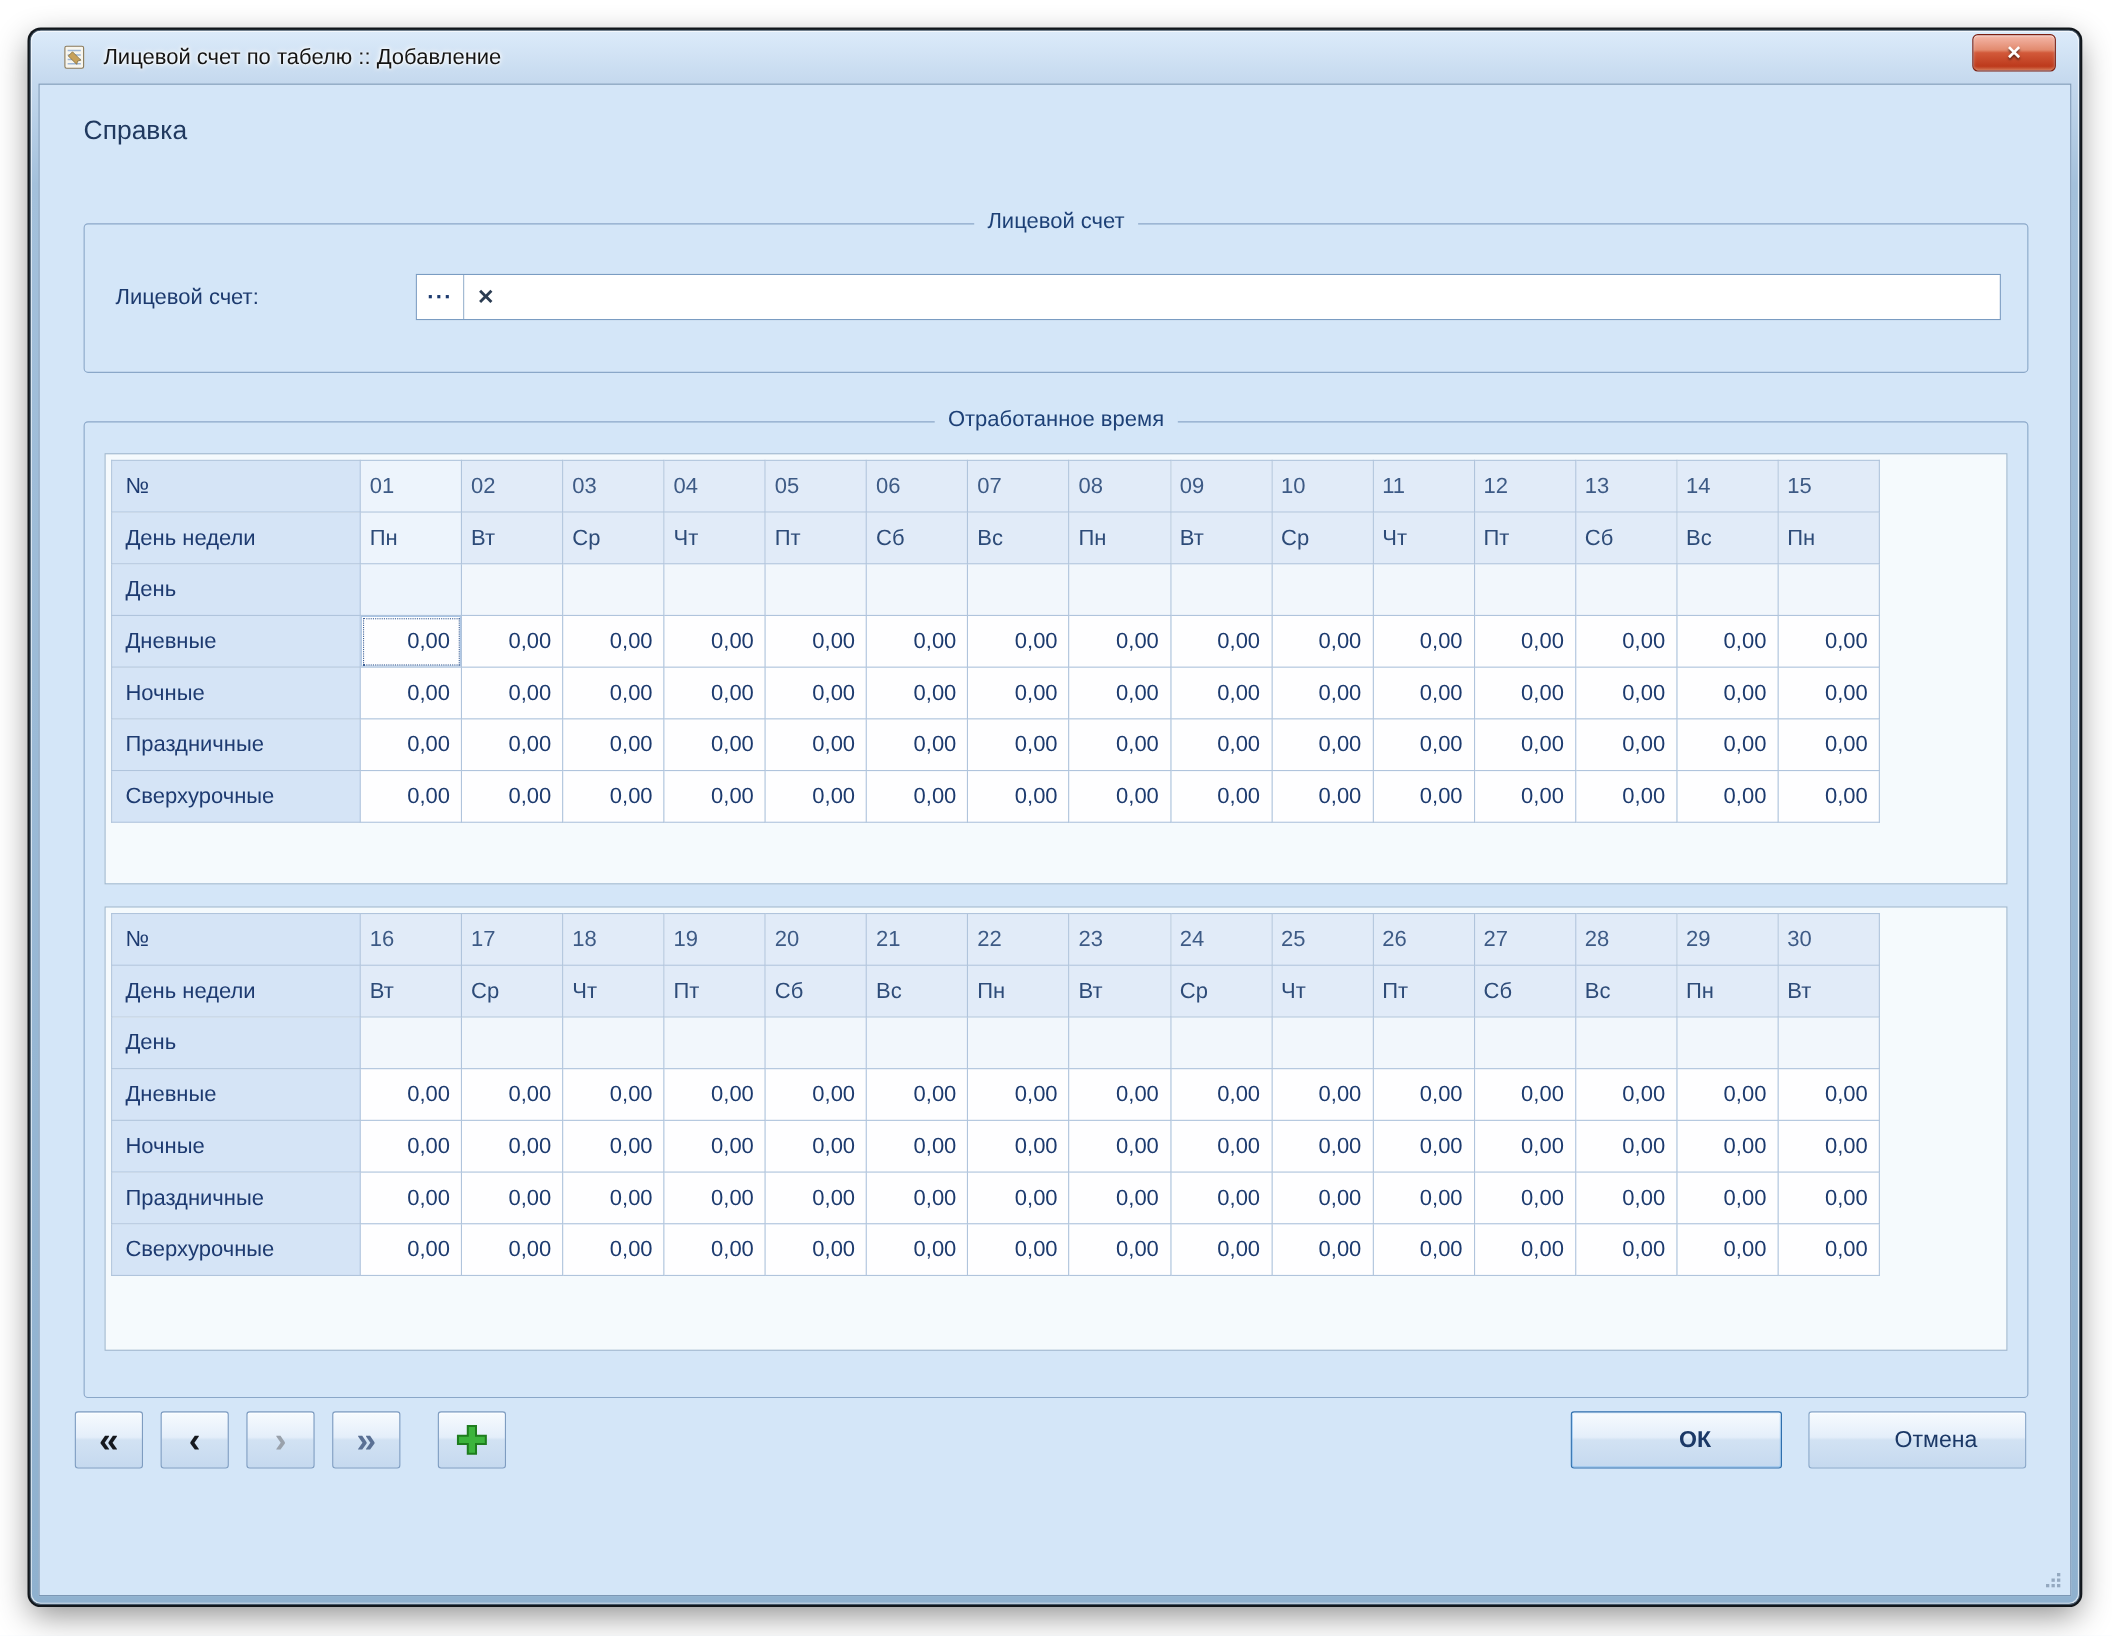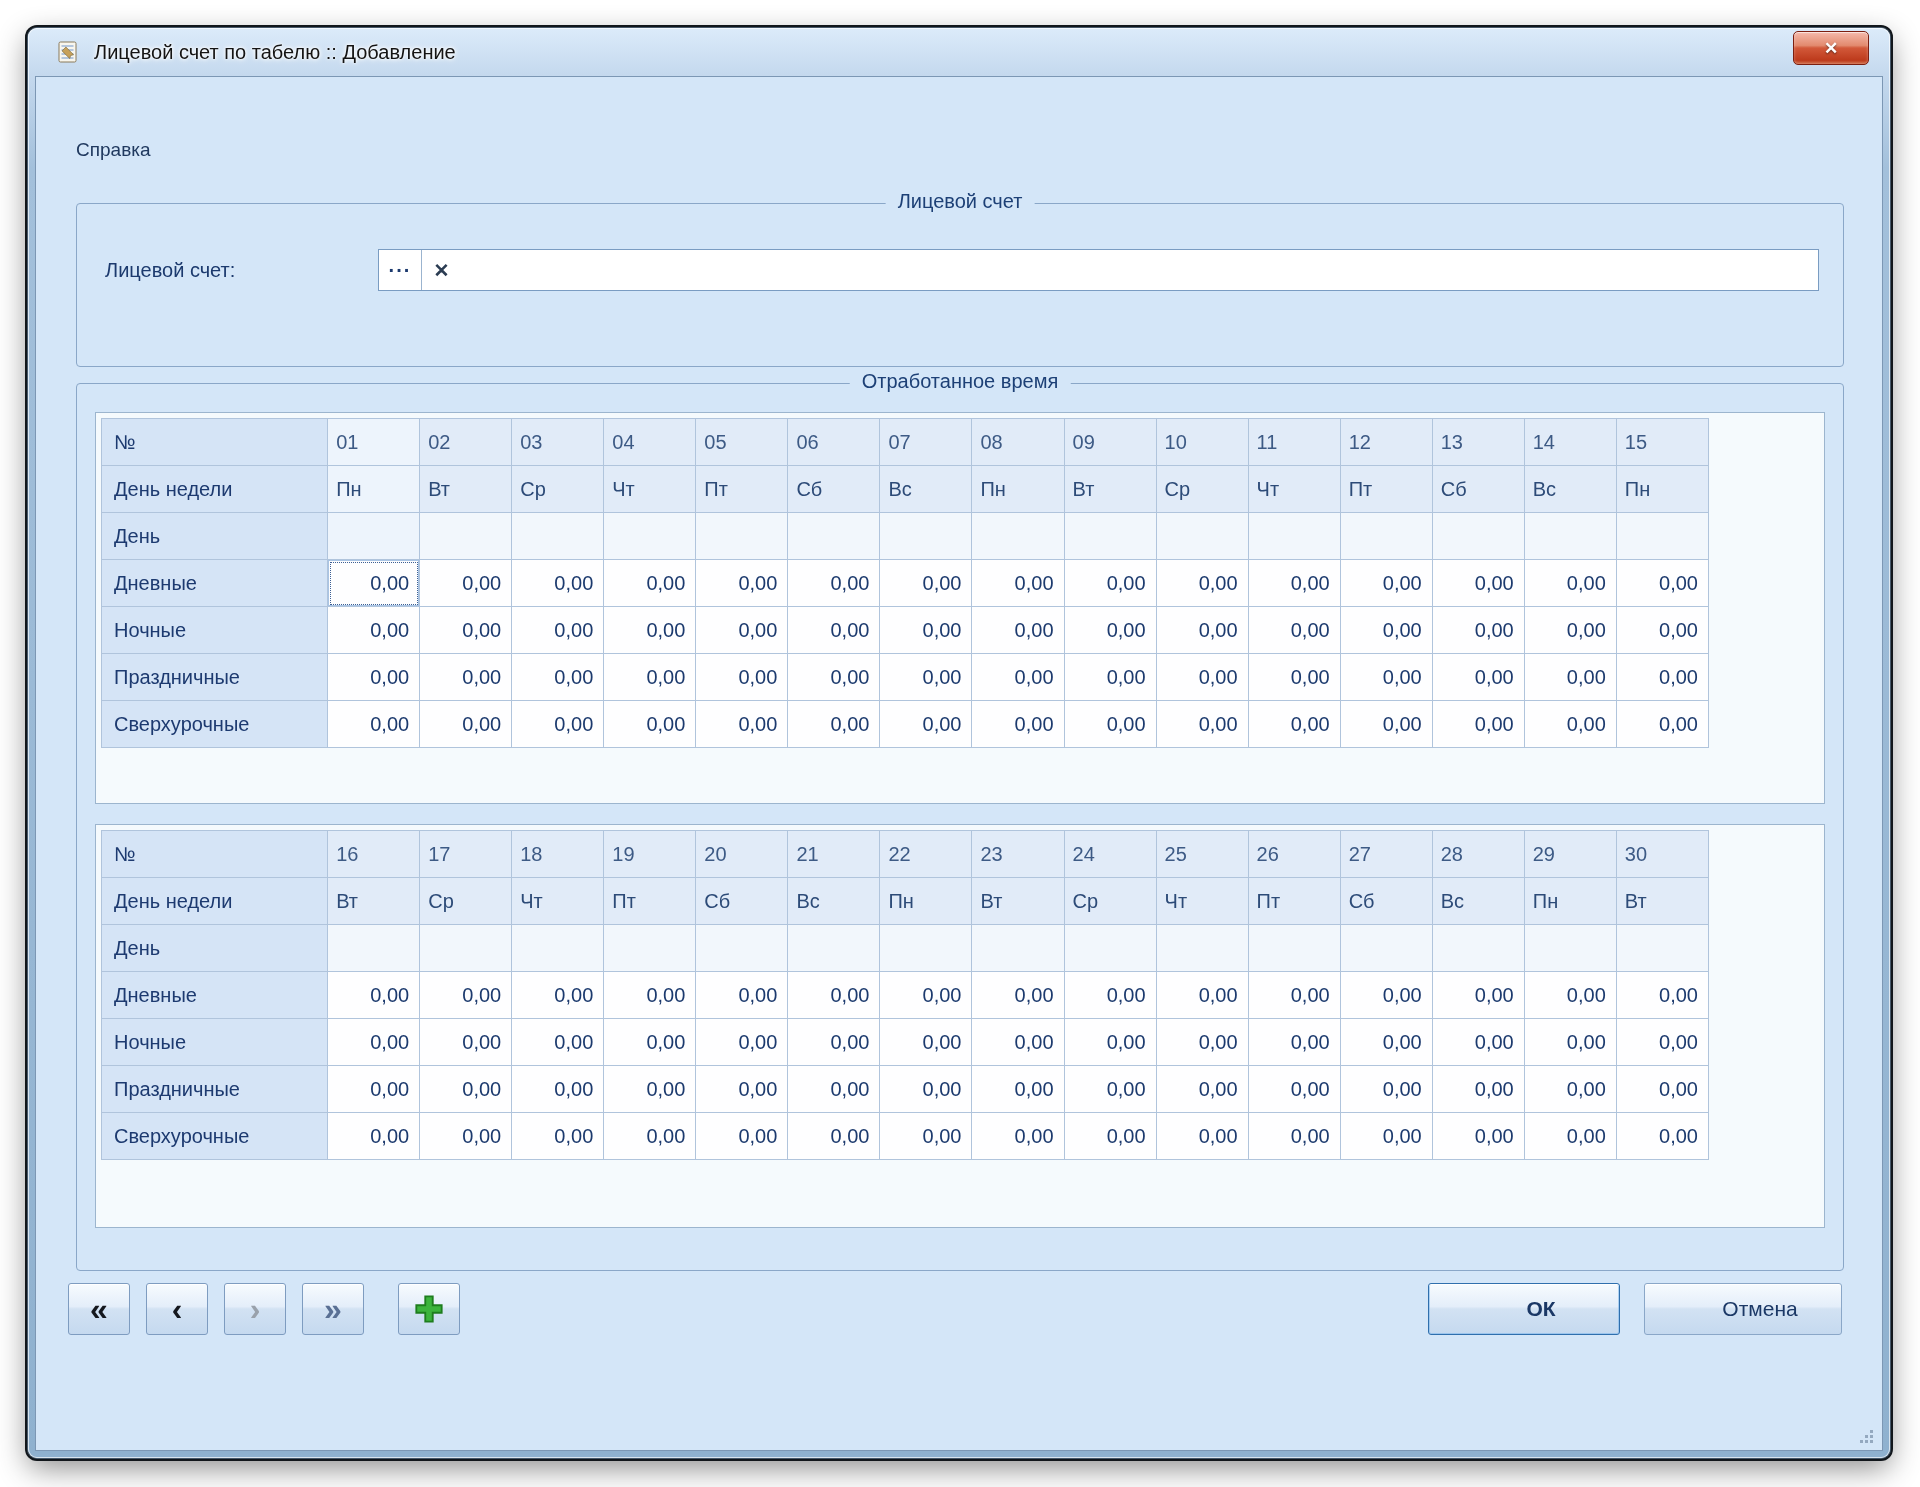--- a/index.html
+++ b/index.html
@@ -30,31 +30,31 @@
     display:flex; align-items:center; justify-content:center;
     text-shadow:0 1px 2px rgba(0,0,0,.55);
   }
 
   
   .client {
     position:relative; width:100%; height:calc(100% - 48px);
     background:#d4e6f8; border:1px solid #7c97b4;
   }
   .menu-item {
-    position:absolute; left:34px; top:26px; font-size:19px; color:#20395f;
-    padding:2px 6px; cursor:pointer;margin-top:34px;
+    position:absolute; left:34px; top:26px; font-size:24px; color:#20395f;
+    padding:2px 6px; cursor:pointer;
   }
 
   
   .group { position:absolute; border:1px solid #8aa7c8; border-radius:4px; }
   .group-title {
     position:absolute; top:-14px; left:50%; transform:translateX(-50%);
     background:#d4e6f8; padding:0 12px; font-size:20px; color:#1d4076; white-space:nowrap;
   }
-  .group-account { left:40px; top:126px; width:1768px; height:164px; }
+  .group-account { left:40px; top:126px; width:1768px; height:136px; }
   .group-time    { left:40px; top:306px; width:1768px; height:888px; }
 
   
   .account-row { position:absolute; left:28px; right:24px; top:44px; height:44px; display:flex; align-items:center;gap:21px; }
   .account-label { width:252px; font-size:20px; color:#1c3a6e; flex:0 0 auto; }
   .account-field { flex:1; height:42px; background:#fff; border:1px solid #7a9cc2; display:flex; align-items:center; overflow:hidden; }
   .account-value { flex:1; padding:0 12px; font-size:20px; color:#1c3a6e; white-space:nowrap; overflow:hidden; }
   .browse-btn {
     width:42px; height:100%; display:flex; align-items:center; justify-content:center;
     font-size:20px; font-weight:bold; color:#1c3a6e; letter-spacing:1px;

